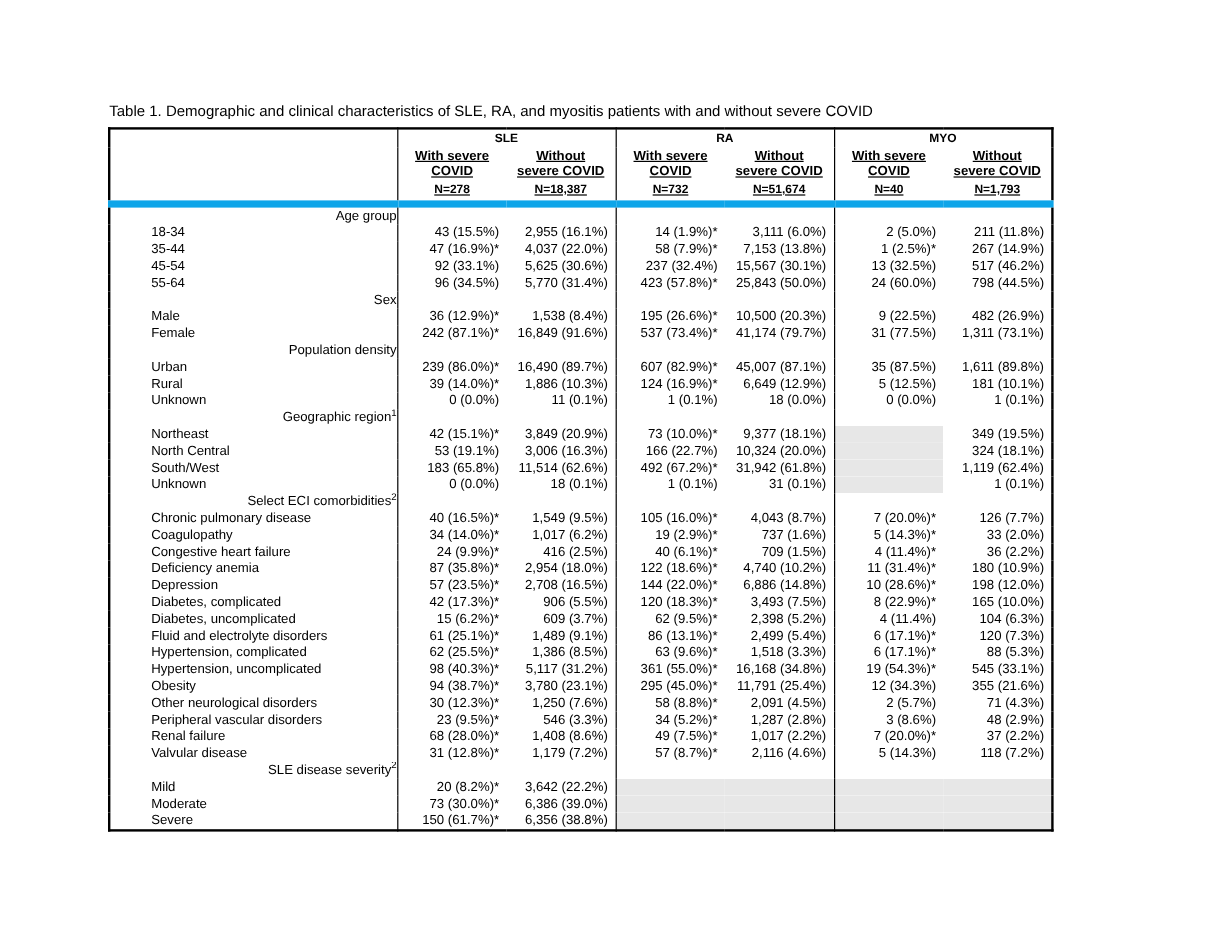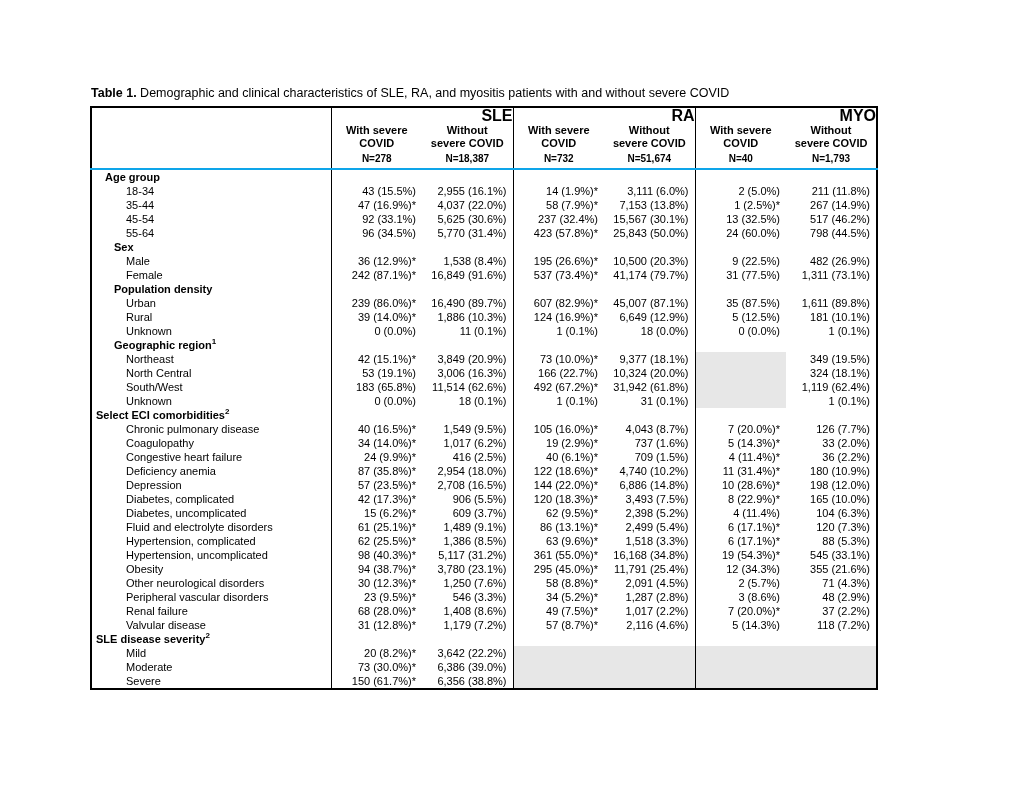--- a/index.html
+++ b/index.html
@@ -9,51 +9,51 @@
     font-family: "Liberation Sans", sans-serif;
     color: #000;
     position: relative;
   }
   .page { position: absolute; inset: 0; background: #fff; }
 
   .table-title {
     position: absolute; left: 91px; top: 86px;
     font-size: 12.5px; line-height: 15px; width: 800px;
   }
-  .table-title .bold { font-weight: bold; }
+  .table-title .bold { font-weight: normal; }
 
   table.char-table {
     position: absolute; left: 90px; top: 106px;
     width: 786px;
     border-collapse: collapse; table-layout: fixed;
     border: 2px solid #000;
   }
   th, td { padding: 0; font-size: 11px; vertical-align: top; }
 
   
   col.c-label { width: 240px; }
   col.c-data  { width: 91px; }
 
   
   tr.group-row th {
-    font-weight: bold; font-size: 16px; text-align: right;
+    font-weight: bold; font-size: 10px; text-align: center;
     height: 15px; line-height: 15px; vertical-align: middle;
   }
   tr.sub-row th { height: 46px; padding: 1px 2px 2px 2px; vertical-align: top; }
   .subhead { font-weight: bold; font-size: 11px; line-height: 12.5px; text-align: center; }
   .nval    { font-weight: bold; font-size: 10px; line-height: 13px; text-align: center; margin-top: 3px; }
-  thead tr.sub-row th { border-bottom: 2px solid #0ea5e9; }
+  thead tr.sub-row th { border-bottom: 6px solid #0ea5e9; text-decoration: underline; }
 
   
   .gs { border-left: 1px solid #000; }
 
   
   tbody td { height: 14px; line-height: 14px; white-space: nowrap; overflow: hidden; }
   td.row-label { text-align: left; }
-  td.row-label.sect { font-weight: bold; }
+  td.row-label.sect { font-weight: normal; text-align: right; }
   td.row-label sup { font-size: 8px; line-height: 0; }
   td.val { text-align: right; padding-right: 6px; }
   td.masked { background: #e7e7e7; }
   .ind0 { padding-left: 4px; }
   .ind1 { padding-left: 13px; }
   .ind2 { padding-left: 22px; }
   .ind3 { padding-left: 34px; margin-top: 32px; }
 </style>
 </head>
 <body>

